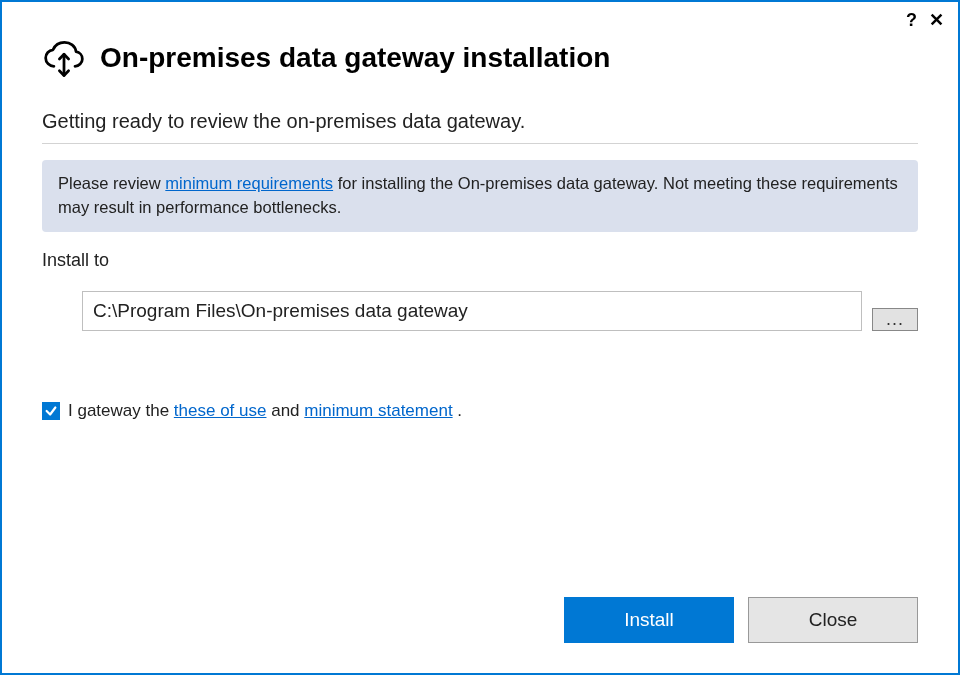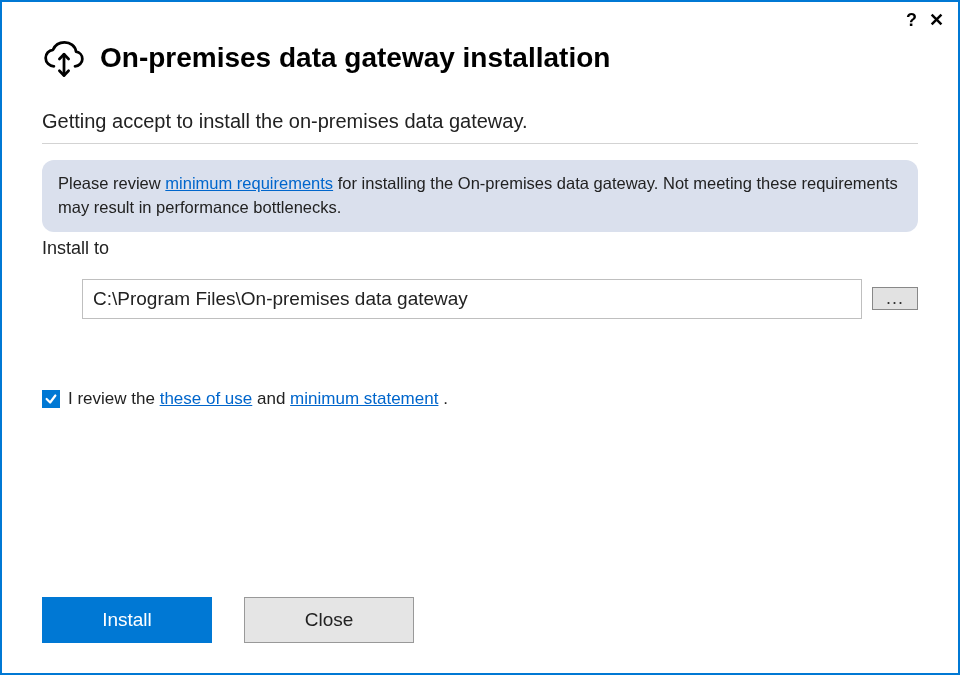--- a/index.html
+++ b/index.html
@@ -63,40 +63,40 @@
     }
     .subtitle {
       font-size: 20px;
       color: #222;
       padding-bottom: 10px;
       border-bottom: 1px solid #d3d3d3;
       margin-bottom: 16px;
     }
     .info-box {
       background: #dae0ed;
-      border-radius: 12px;
+      border-radius: 4px;
       padding: 12px 16px;
       font-size: 16.5px;
       color: #222;
       line-height: 1.45;
-      margin-bottom: 6px;
+      margin-bottom: 18px;
     }
     .info-box a {
       color: #0066cc;
       text-decoration: underline;
     }
     .label {
       font-size: 18px;
       color: #222;
       margin-bottom: 20px;
     }
     .path-row {
       display: flex;
       gap: 10px;
-      align-items: center;
+      align-items: flex-end;
       margin-bottom: 70px;
       padding-left: 40px;
     }
     .path-input {
       flex: 1;
       font-size: 19px;
       font-family: inherit;
       padding: 8px 10px;
       border: 1px solid #bfbfbf;
       background: #fff;
@@ -137,21 +137,22 @@
       height: 14px;
       display: block;
     }
     .accept-row a {
       color: #0066cc;
       text-decoration: underline;
     }
     .footer {
       padding: 20px 40px 30px 40px;
       display: flex;
-      gap: 32px;
+      justify-content: flex-end;
+      gap: 14px;
     }
     .btn {
       width: 170px;
       height: 46px;
       font-size: 19px;
       font-family: inherit;
       border: 1px solid #999;
       cursor: pointer;
       display: flex;
       align-items: center;
@@ -182,40 +183,40 @@
         <svg viewBox="0 0 48 48" fill="none" stroke="#000" stroke-width="3">
           <path d="M36 33c4.4 0 8-3.6 8-8 0-4-3-7.3-6.8-7.9C36.2 11 31 7 24.5 7c-5.7 0-10.5 3.3-12.5 8.1C7.3 15.6 4 19.4 4 24c0 5 4 9 9 9" stroke-linecap="round" stroke-linejoin="round"></path>
           <line x1="24" y1="20" x2="24" y2="43" stroke-linecap="round"></line>
           <polyline points="19,25 24,20 29,25" stroke-linecap="round" stroke-linejoin="round"></polyline>
           <polyline points="19,38 24,43 29,38" stroke-linecap="round" stroke-linejoin="round"></polyline>
         </svg>
       </span>
       <h1 class="title">On-premises data gateway installation</h1>
     </div>
 
-    <div class="subtitle">Getting accept to install the on-premises data gateway.</div>
+    <div class="subtitle">Getting ready to review the on-premises data gateway.</div>
 
     <div class="info-box">
       <span>Please review </span><a href="#">minimum requirements</a><span> for installing the On-premises data gateway. Not meeting these requirements may result in performance bottlenecks.</span>
     </div>
 
     <div class="label">Install to</div>
     <div class="path-row">
       <input class="path-input" type="text" value="C:\Program Files\On-premises data gateway" style="">
       <button class="browse-btn">...</button>
     </div>
 
     <div class="accept-row">
       <span class="checkbox">
         <svg viewBox="0 0 16 16">
             <polyline points="3,8 7,12 13,4" fill="none" stroke="#fff" stroke-width="2.5" stroke-linecap="round" stroke-linejoin="round"></polyline>
           </svg>
       </span>
       <span>
-        <span>I review the </span><a href="#">these of use</a><span> and </span><a href="#">minimum statement</a><span> .</span>
+        <span>I gateway the </span><a href="#">these of use</a><span> and </span><a href="#">minimum statement</a><span> .</span>
       </span>
     </div>
   </div>
 
   <div class="footer">
     <button class="btn btn-primary">Install</button>
     <button class="btn btn-secondary">Close</button>
   </div>
 </div>
 

